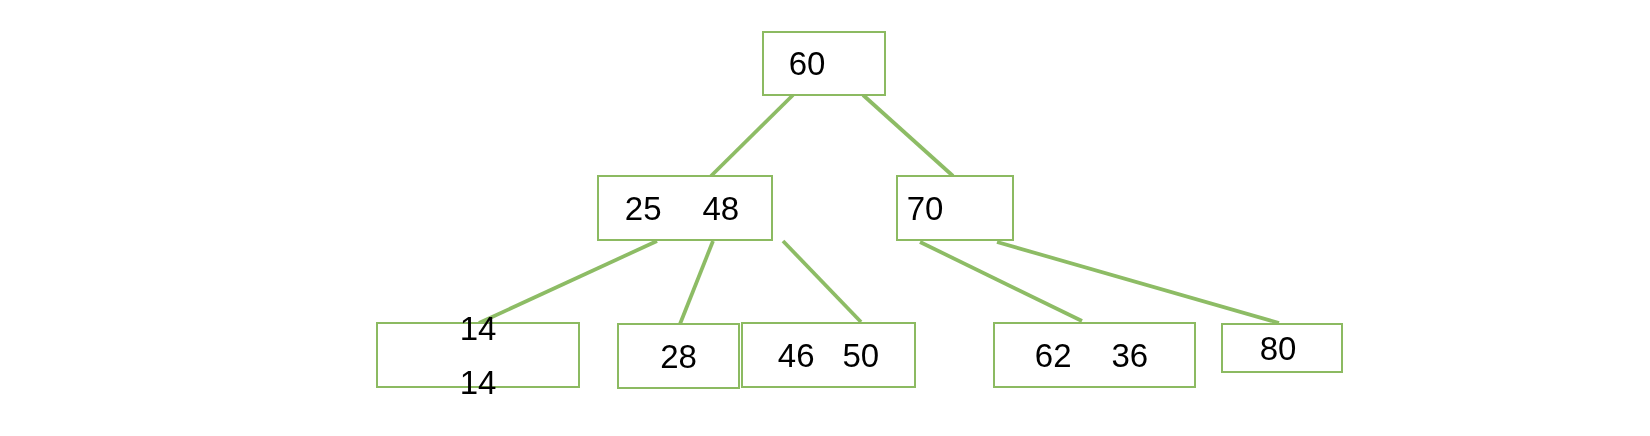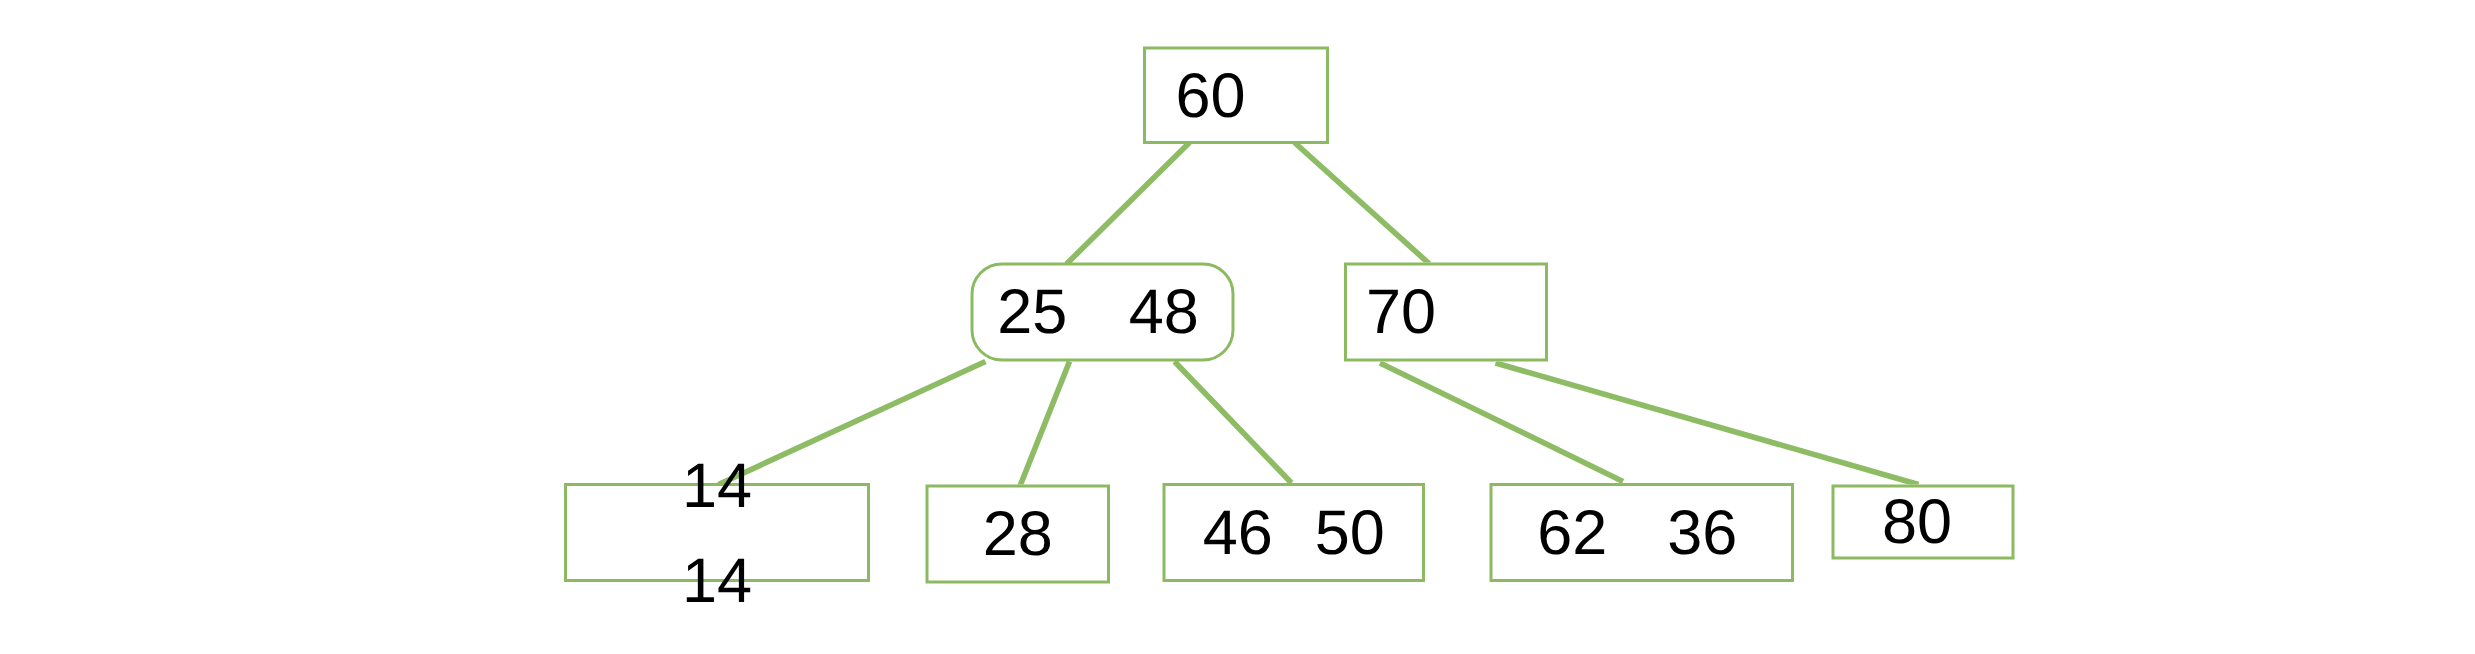--- a/index.html
+++ b/index.html
@@ -24,21 +24,21 @@
   }
   .node {
     position: absolute;
     box-sizing: border-box;
     background: #ffffff;
     border: 2.5px solid var(--node-border, #8cba61);
     display: flex;
     align-items: center;
     justify-content: center;
     color: var(--text-color, #000000);
-    font-size: 42px;
+    font-size: 33px;
     line-height: 1;
   }
   .keys {
     display: flex;
     align-items: center;
   }
   .keys span {
     display: inline-block;
     white-space: pre;
   }
@@ -55,43 +55,43 @@
       <line x1="783" y1="241" x2="861" y2="322" stroke="#8dbc65" stroke-width="3.75"></line>
       <line x1="920" y1="242" x2="1082" y2="321" stroke="#8dbc65" stroke-width="3.75"></line>
       <line x1="997" y1="242" x2="1279" y2="323" stroke="#8dbc65" stroke-width="3.75"></line>
     </svg>
 
 <div class="node" style="left: 762px; top: 31px; width: 124px; height: 65px; background: rgb(255, 255, 255);">
       <div class="keys" style="gap: 0px; transform: translateX(-17px);">
         <span>60</span>
       </div>
     </div>
-    <div class="node" style="left: 647px; top: 175px; width: 176px; height: 66px; background: rgb(255, 255, 255); border-radius: 21px;">
+    <div class="node" style="left: 597px; top: 175px; width: 176px; height: 66px; background: rgb(255, 255, 255);">
       <div class="keys" style="gap: 41px; transform: translateX(-3px);">
         <span>25</span>
         <span>48</span>
       </div>
     </div>
-    <div class="node" style="left: 896px; top: 175px; width: 136px; height: 66px; background: rgb(255, 255, 255); text-align: center;">
+    <div class="node" style="left: 896px; top: 175px; width: 118px; height: 66px; background: rgb(255, 255, 255); text-align: center;">
       <div class="keys" style="gap: 0px; transform: translateX(-30px);">
         <span>70</span>
       </div>
     </div>
     <div class="node" style="left: 376px; top: 322px; width: 204px; height: 66px; background: rgb(255, 255, 255);">
       <div class="keys" style="gap: 21px; transform: translateX(0px); flex-direction: column;">
         <span>14</span>
         <span>14</span>
       </div>
     </div>
     <div class="node" style="left: 617px; top: 323px; width: 123px; height: 66px; background: rgb(255, 255, 255);">
       <div class="keys" style="gap: 0px; transform: translateX(0px);">
         <span>28</span>
       </div>
     </div>
-    <div class="node" style="left: 775px; top: 322px; width: 175px; height: 66px; background: rgb(255, 255, 255);">
+    <div class="node" style="left: 741px; top: 322px; width: 175px; height: 66px; background: rgb(255, 255, 255);">
       <div class="keys" style="gap: 28px; transform: translateX(0px);">
         <span>46</span>
         <span>50</span>
       </div>
     </div>
     <div class="node" style="left: 993px; top: 322px; width: 203px; height: 66px; background: rgb(255, 255, 255);">
       <div class="keys" style="gap: 40px; transform: translateX(-3px);">
         <span>62</span>
         <span>36</span>
       </div>

